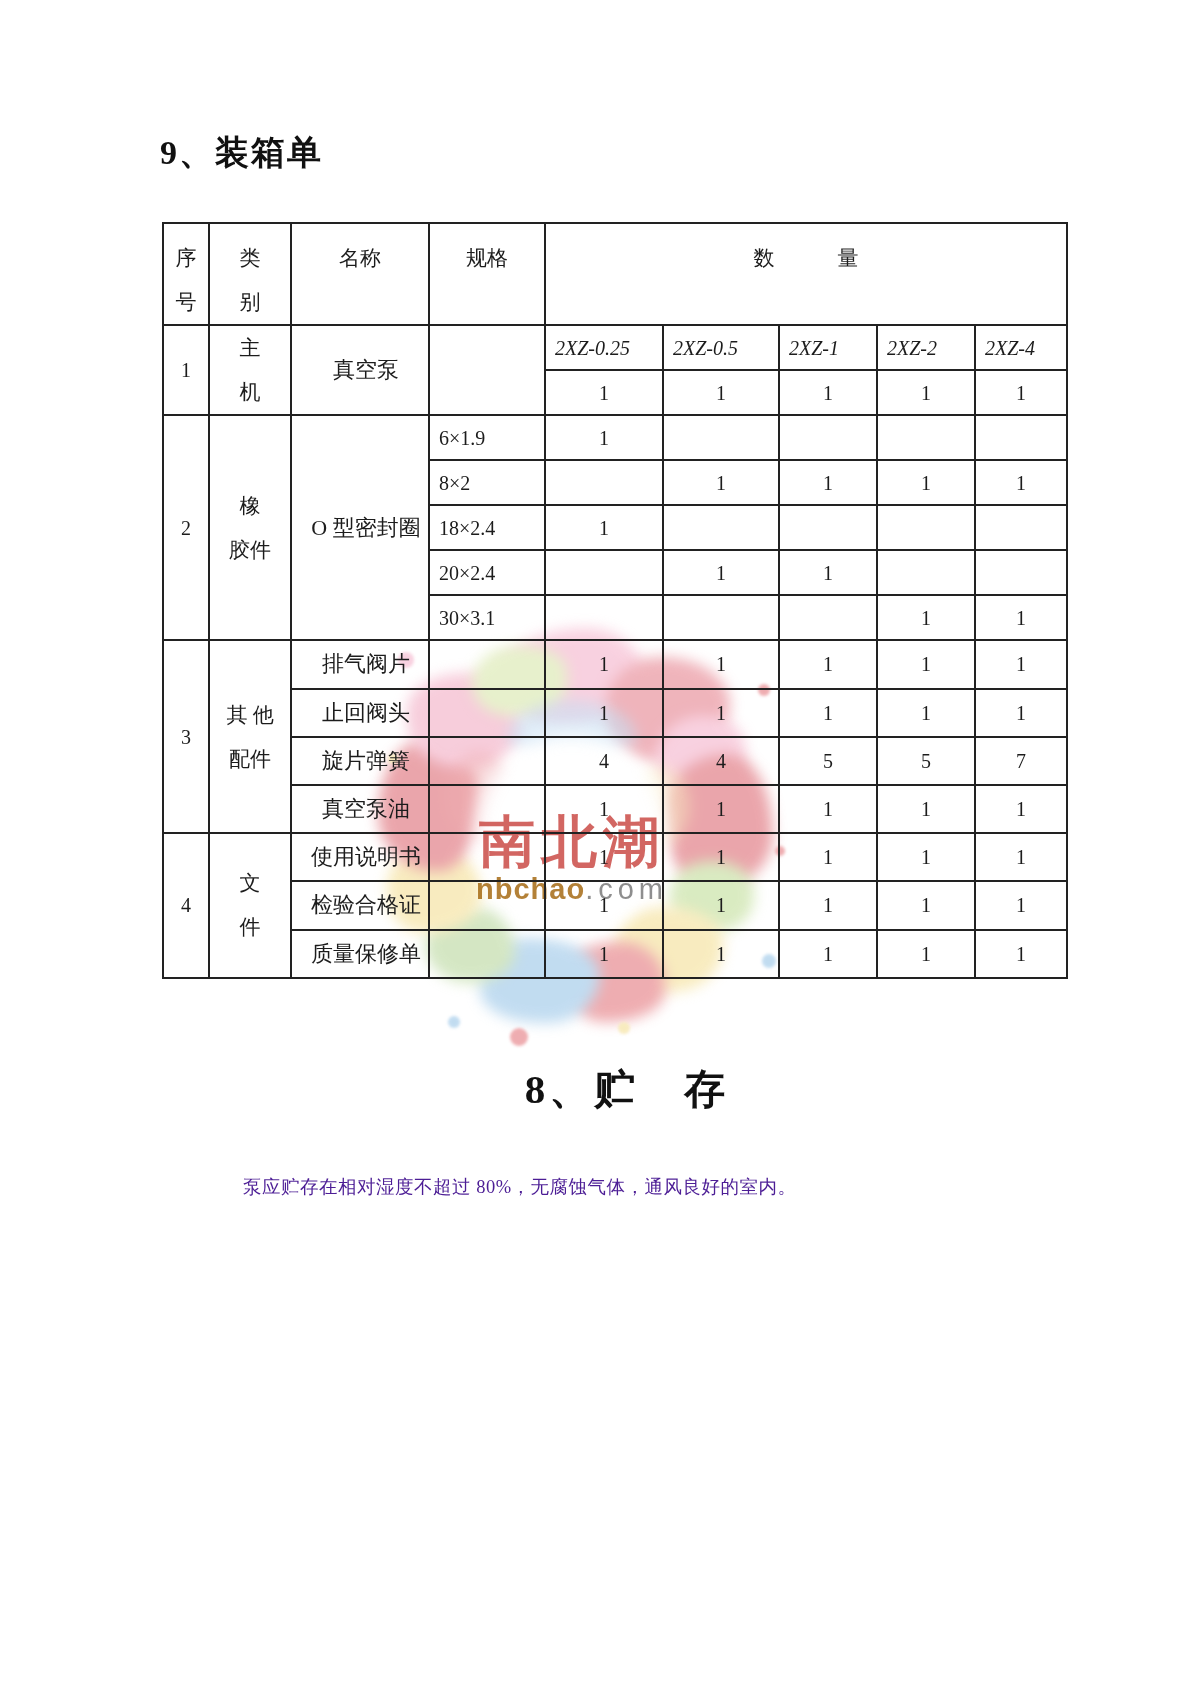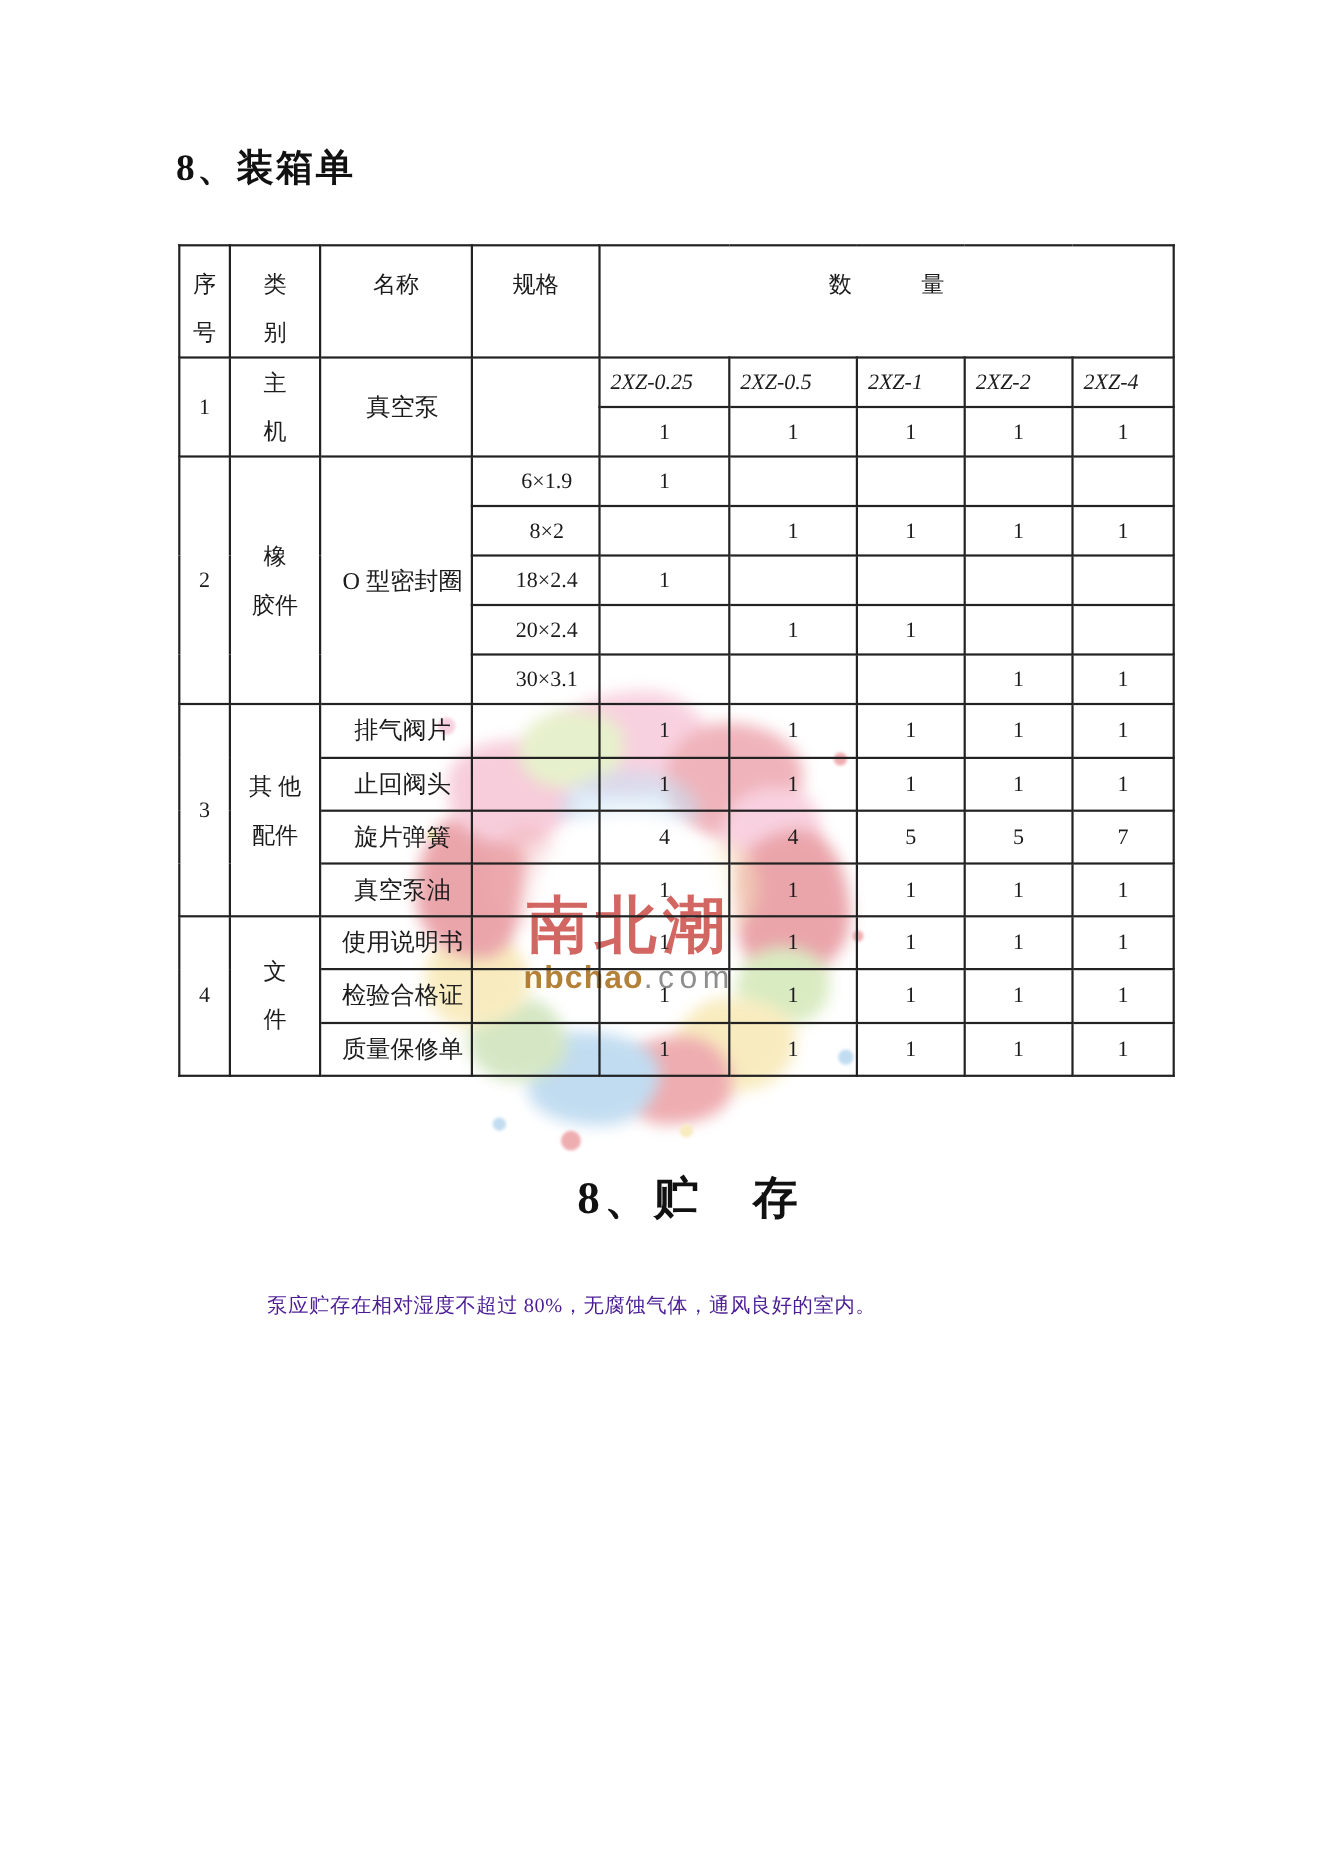--- a/index.html
+++ b/index.html
@@ -53,21 +53,21 @@
   .packing-table td {
     border:2px solid #222; padding:0; text-align:center; vertical-align:middle;
     font-size:20px; line-height:2.1; white-space:pre-line; color:#1c1c1c;
     overflow:hidden;
   }
   tr.head-row { height:95px; }
   tr.data-row { height:45px; }
   .head-row td { vertical-align:top; padding-top:12px; font-size:21px; }
   td.cat { font-size:21px; }
   td.nm { text-align:center; padding-left:12px; font-size:22px; }
-  td.sp { text-align:center; padding-left:20px; font-size:20px; }
+  td.sp { text-align:left; padding-left:9px; font-size:20px; }
   td.model { text-align:left; padding-left:9px; font-size:20px;font-style:italic; }
   col.c1{width:46px} col.c2{width:82px} col.c3{width:138px} col.c4{width:116px}
   col.c5{width:118px} col.c6{width:116px} col.c7{width:98px} col.c8{width:98px} col.c9{width:92px}
   .title8 { position:absolute; left:54px; top:1062px; width:1146px; text-align:center; font-size:41px; font-weight:bold; color:#111; letter-spacing:4px; }
   .storage-par { position:absolute; left:243px; top:1174px; width:620px; font-size:18.5px; color:#4c1d95; letter-spacing:.5px; }
 </style>
 </head>
 <body>
 
 <div class="page">
@@ -101,21 +101,21 @@
       <div class="drop d8"></div>
     </div>
     <div class="wm-text">
       <div class="wm-brand">南北潮</div>
       <div class="wm-domain"><span class="dk">nbchao</span><span class="lt">.com</span></div>
     </div>
   </div>
 
   <div class="content">
 
-    <div class="title7">8、装箱单</div>
+    <div class="title7">9、装箱单</div>
 
     <table class="packing-table">
       <colgroup>
         <col class="c1">
           <col class="c2">
           <col class="c3">
           <col class="c4">
         <col class="c5">
           <col class="c6">
           <col class="c7">

